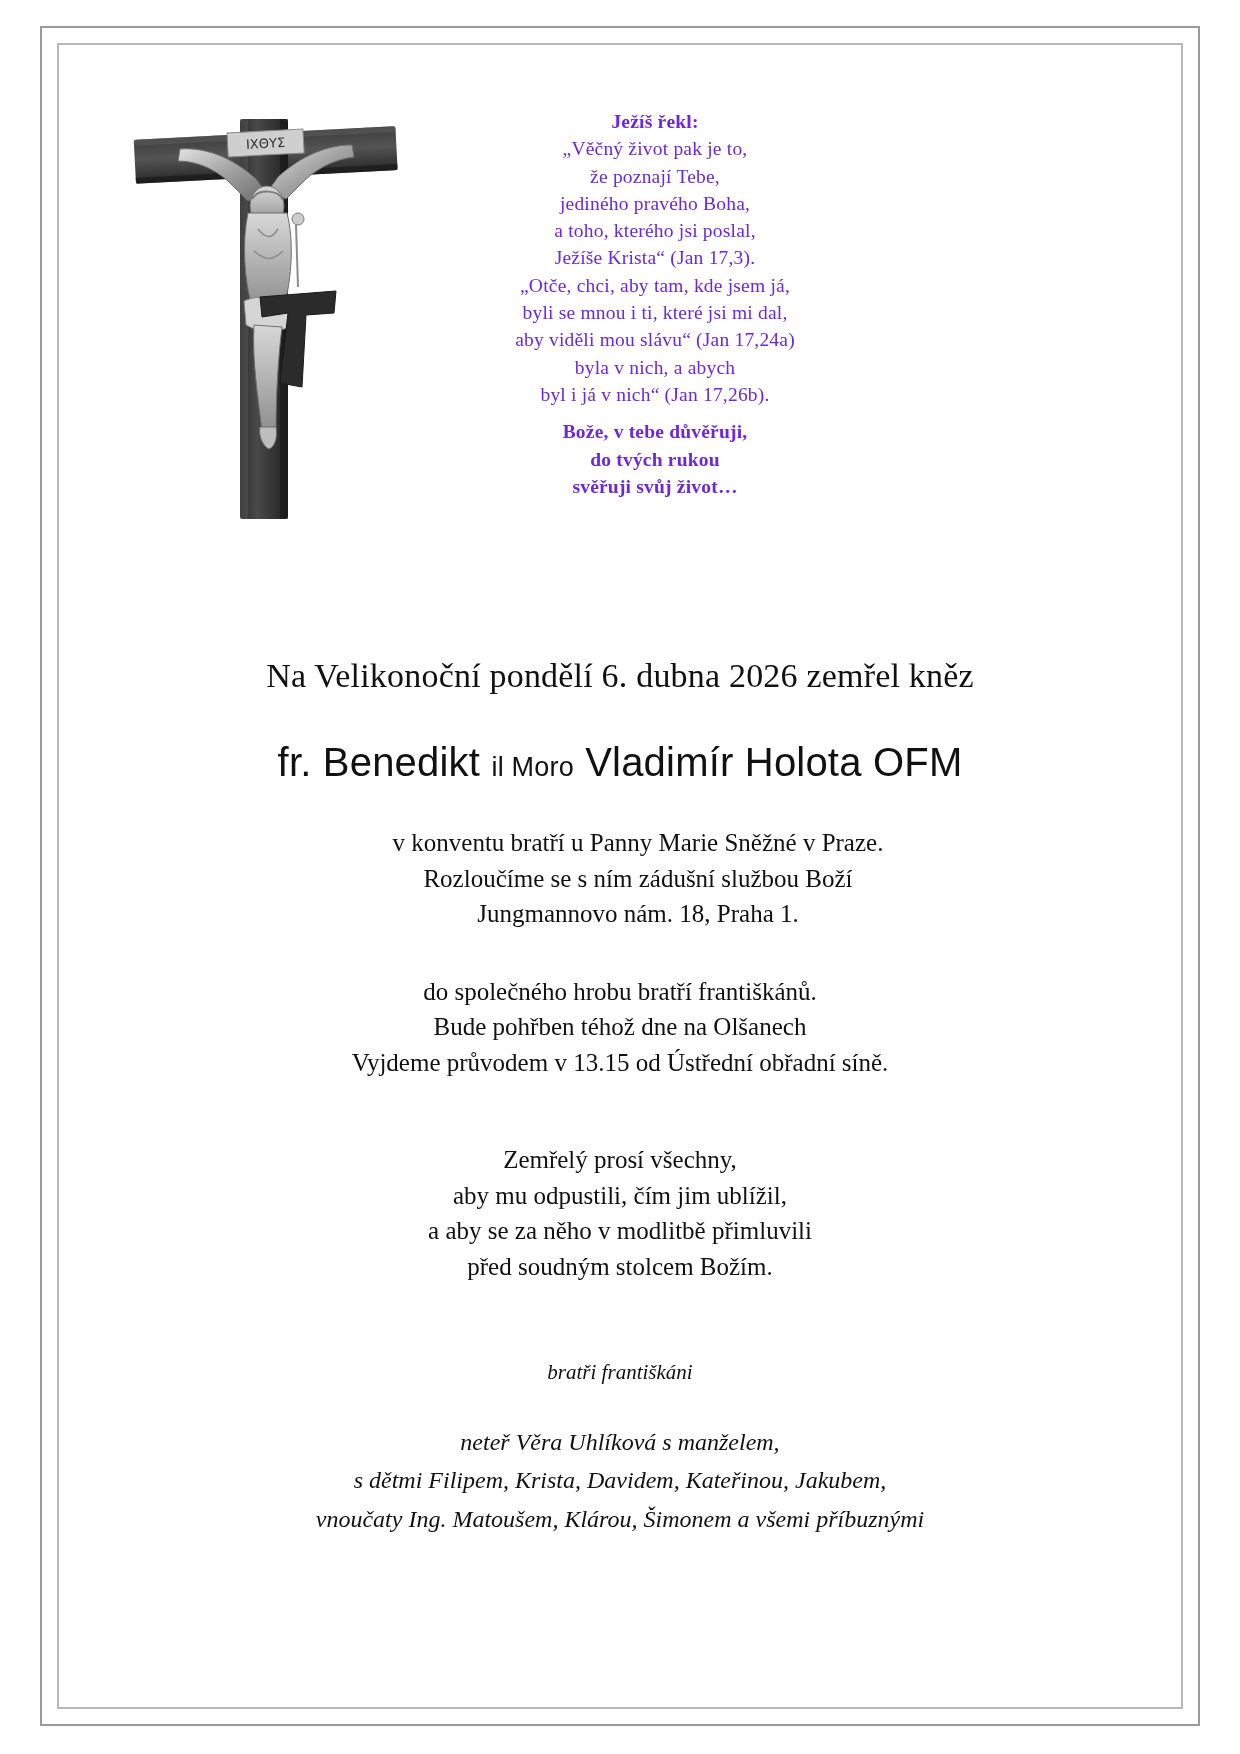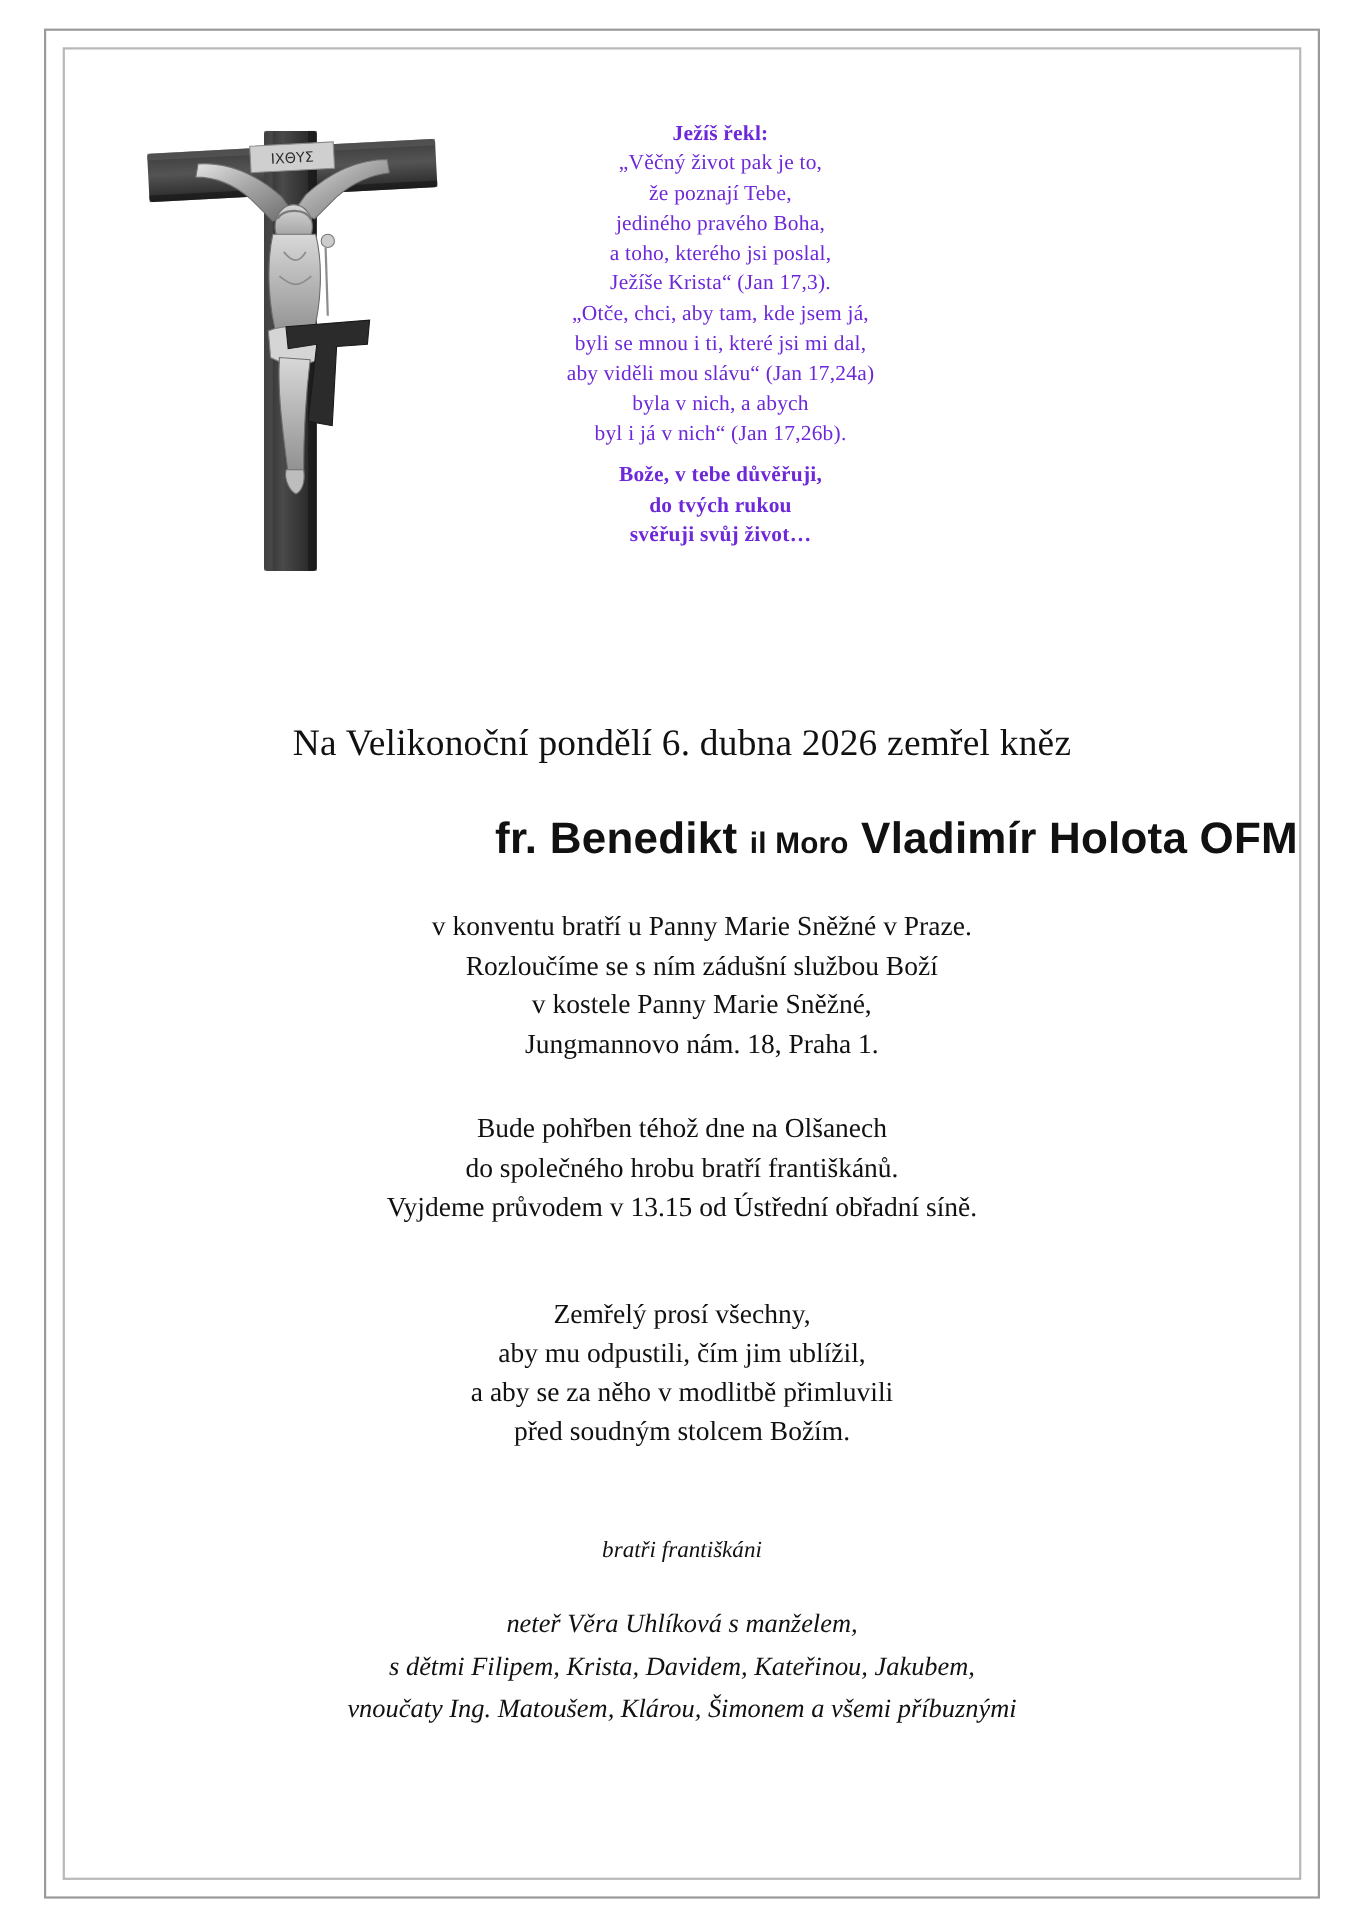--- a/index.html
+++ b/index.html
@@ -100,25 +100,24 @@
 
   .intro-line {
     font-size: 34px;
     line-height: 1.3;
     margin-top: 88px;
     letter-spacing: 0.2px;
   }
 
   .name-line {
     font-family: "Liberation Sans", sans-serif;
-    font-weight: bold;
+    font-weight: normal;
     font-size: 40px;
     margin-top: 42px;
     letter-spacing: 0.2px;
-    text-align: right;
   }
   .name-line .small {
     font-size: 27px;
   }
 
   .place-block {
     font-size: 25px;
     line-height: 1.42;
     margin-top: 40px;
     padding-left: 36px;
@@ -251,27 +250,26 @@
 
       <div class="name-line">
         <span>fr. Benedikt</span>
         <span class="small">il Moro</span>
         <span>Vladimír Holota OFM</span>
       </div>
 
       <div class="place-block">
         <div>v konventu bratří u Panny Marie Sněžné v Praze.</div>
         <div>Rozloučíme se s ním zádušní službou Boží</div>
-        <div>v kostele Panny Marie Sněžné,</div>
         <div>Jungmannovo nám. 18, Praha 1.</div>
       </div>
 
       <div class="burial-block">
+        <div>do společného hrobu bratří františkánů.</div>
         <div>Bude pohřben téhož dne na Olšanech</div>
-        <div>do společného hrobu bratří františkánů.</div>
         <div>Vyjdeme průvodem v 13.15 od Ústřední obřadní síně.</div>
       </div>
 
       <div class="plea-block">
         <div>Zemřelý prosí všechny,</div>
         <div>aby mu odpustili, čím jim ublížil,</div>
         <div>a aby se za něho v modlitbě přimluvili</div>
         <div>před soudným stolcem Božím.</div>
       </div>
 

